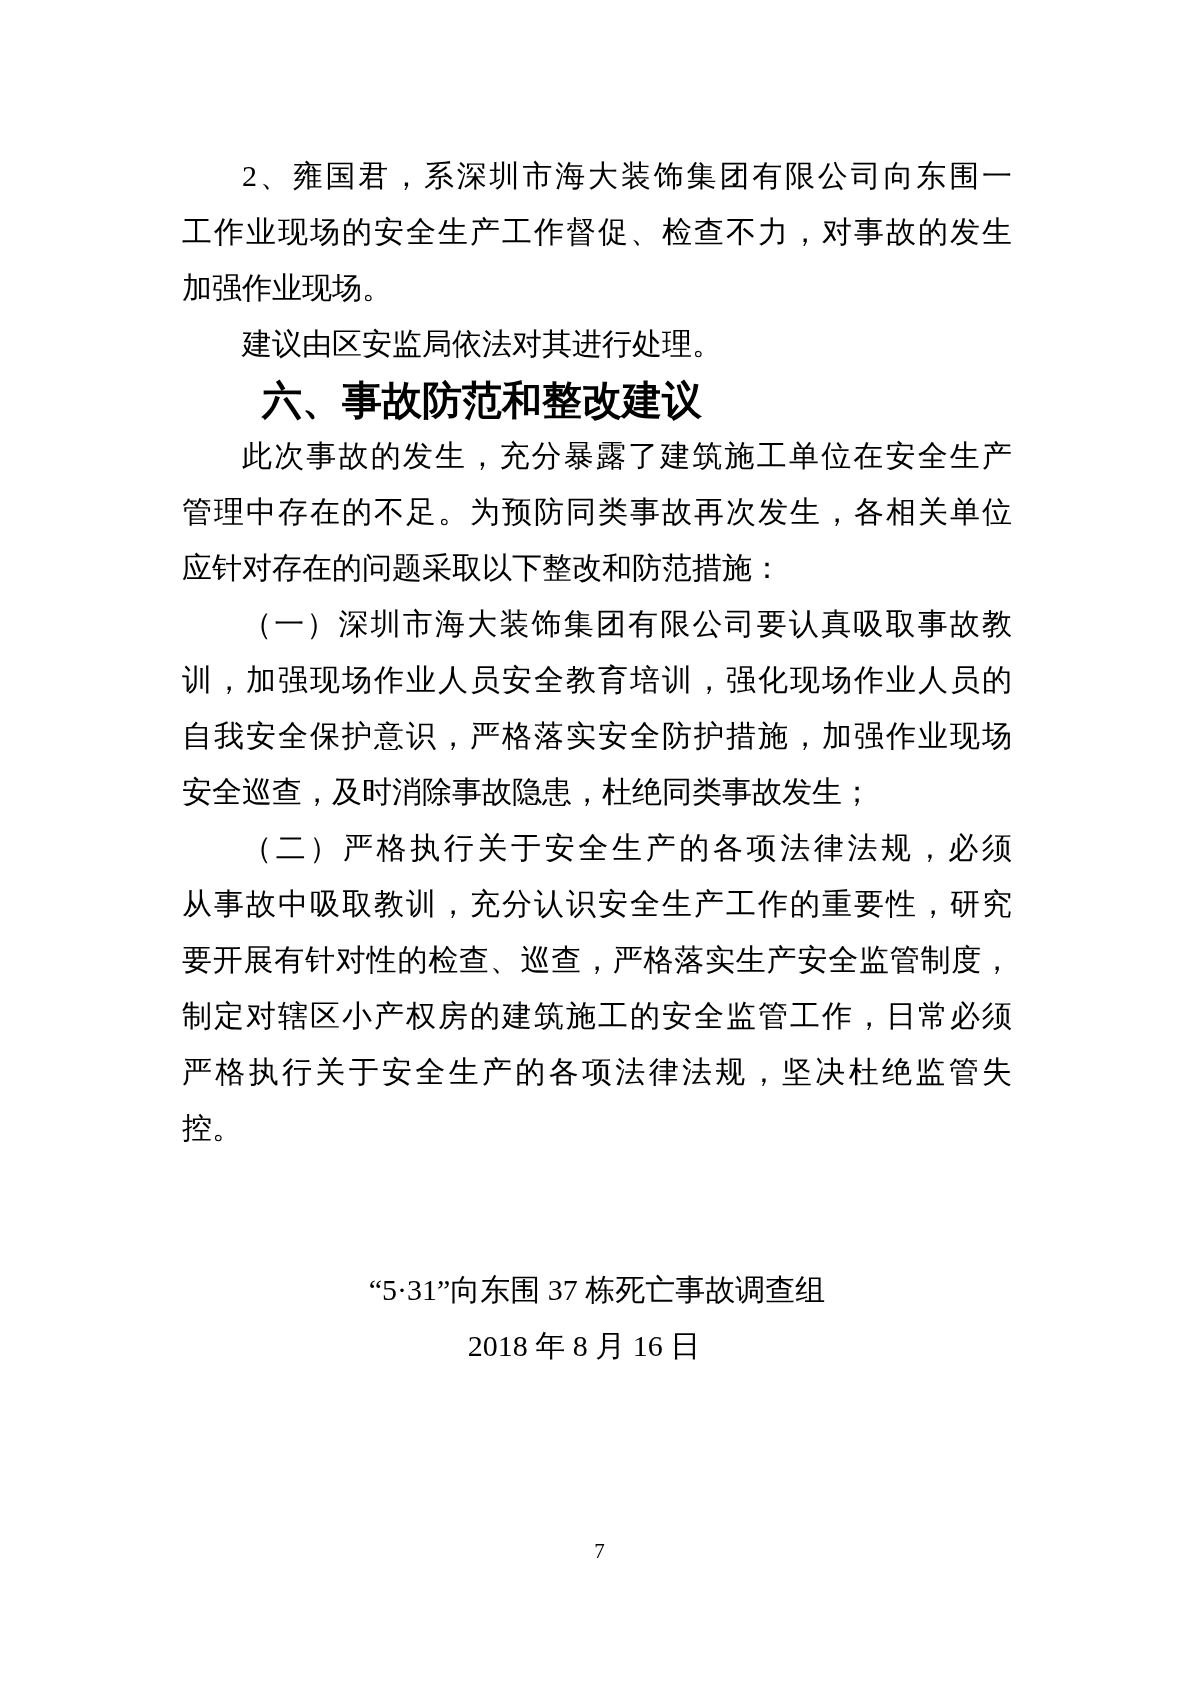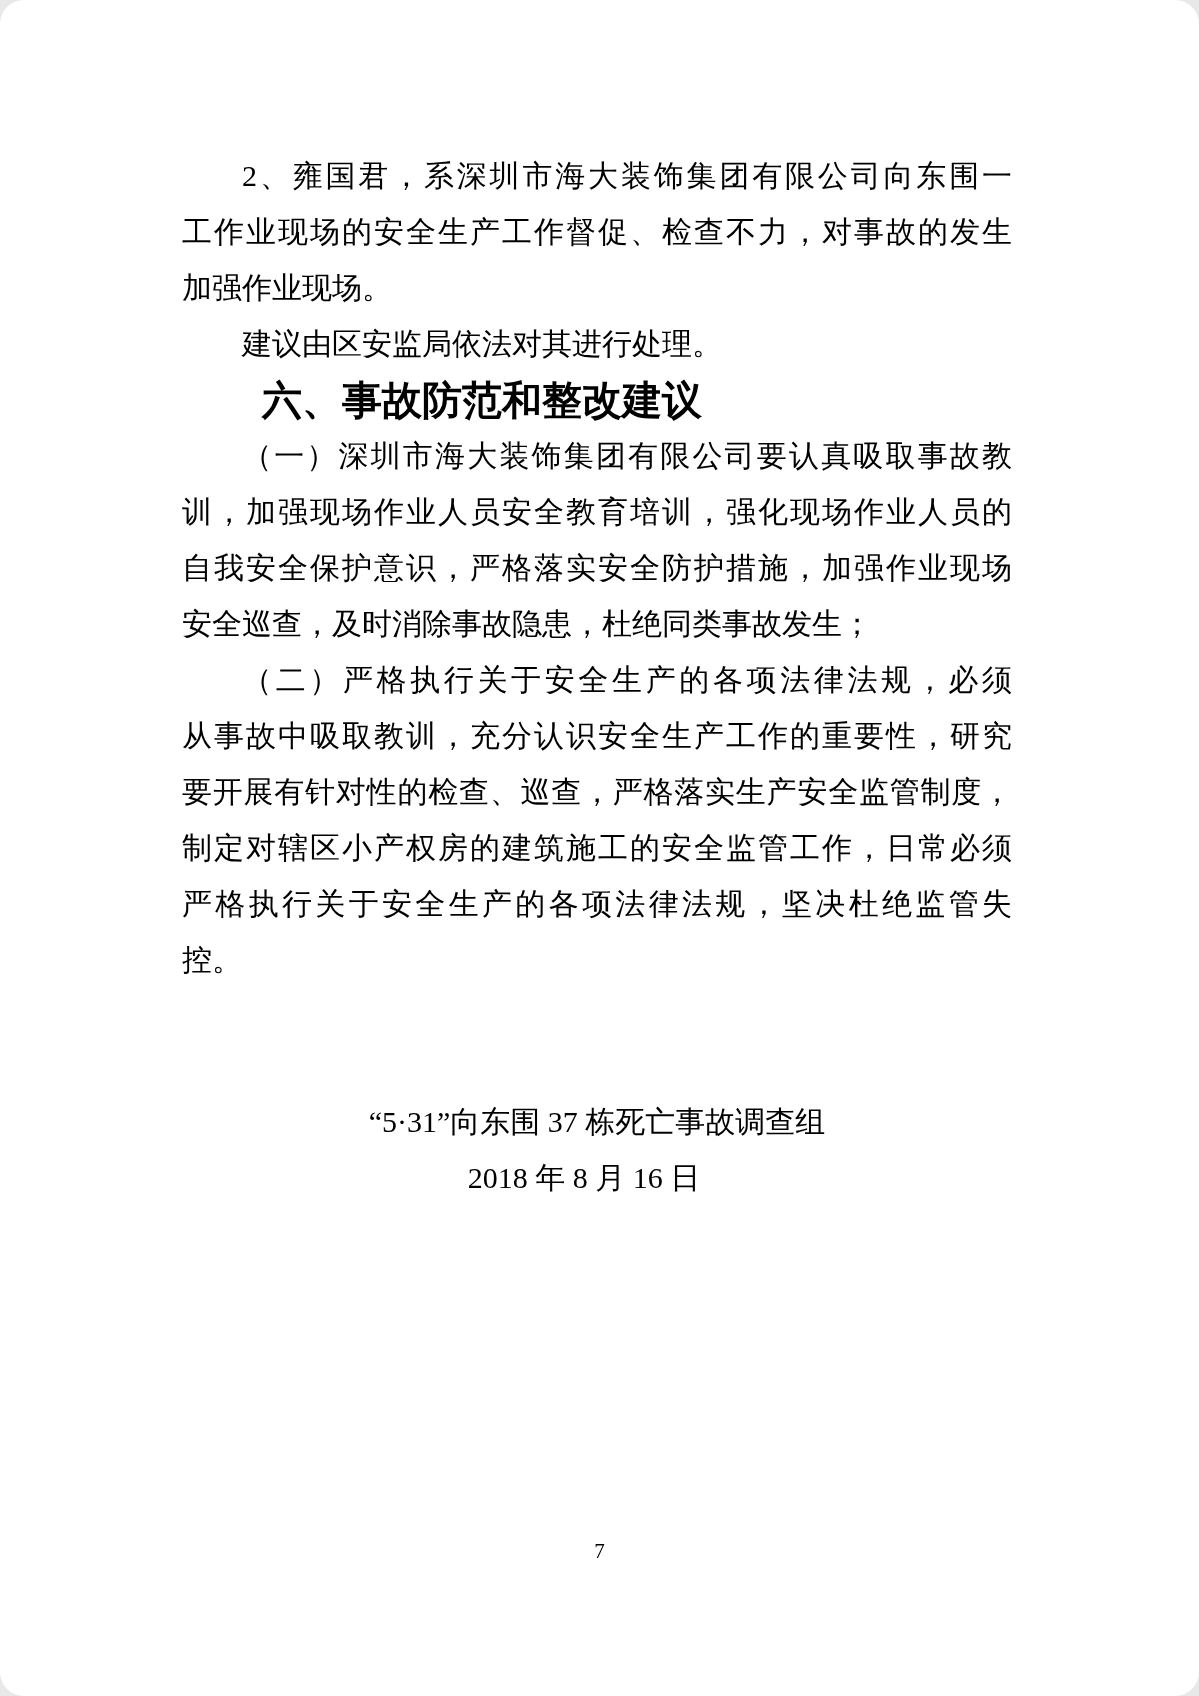--- a/index.html
+++ b/index.html
@@ -9,21 +9,20 @@
   }
   .page {
     position: relative;
     width: 1199px;
     height: 1696px;
     margin: 0 auto;
     background: #ffffff;
     color: #000000;
     font-family: "Liberation Serif", "DejaVu Serif", serif;
     overflow: hidden;
-    border-radius: 24px;
   }
   .content {
     position: absolute;
     left: 182px;
     top: 148px;
     width: 830px;
   }
   .block { margin: 0; }
   .line {
     font-size: 30px;
@@ -76,20 +75,25 @@
           <div class="line fill">工作业现场的安全生产工作督促、检查不力，对事故的发生</div>
           <div class="line">加强作业现场。</div>
         </div>
         <div class="block paragraph">
           <div class="line first">建议由区安监局依法对其进行处理。</div>
         </div>
         <div class="block heading">
           <div class="line first">六、事故防范和整改建议</div>
         </div>
         <div class="block paragraph">
+          <div class="line first fill">此次事故的发生，充分暴露了建筑施工单位在安全生产</div>
+          <div class="line fill">管理中存在的不足。为预防同类事故再次发生，各相关单位</div>
+          <div class="line">应针对存在的问题采取以下整改和防范措施：</div>
+        </div>
+        <div class="block paragraph">
           <div class="line first fill">（一）深圳市海大装饰集团有限公司要认真吸取事故教</div>
           <div class="line fill">训，加强现场作业人员安全教育培训，强化现场作业人员的</div>
           <div class="line fill">自我安全保护意识，严格落实安全防护措施，加强作业现场</div>
           <div class="line">安全巡查，及时消除事故隐患，杜绝同类事故发生；</div>
         </div>
         <div class="block paragraph">
           <div class="line first fill">（二）严格执行关于安全生产的各项法律法规，必须</div>
           <div class="line fill">从事故中吸取教训，充分认识安全生产工作的重要性，研究</div>
           <div class="line fill">要开展有针对性的检查、巡查，严格落实生产安全监管制度，</div>
           <div class="line fill">制定对辖区小产权房的建筑施工的安全监管工作，日常必须</div>

